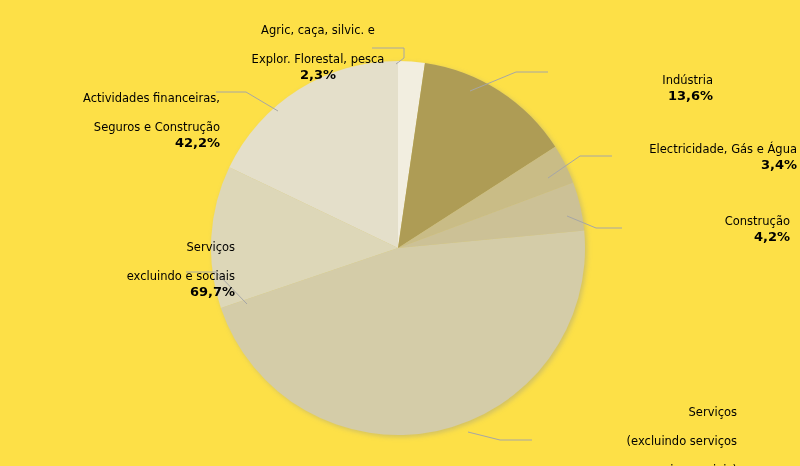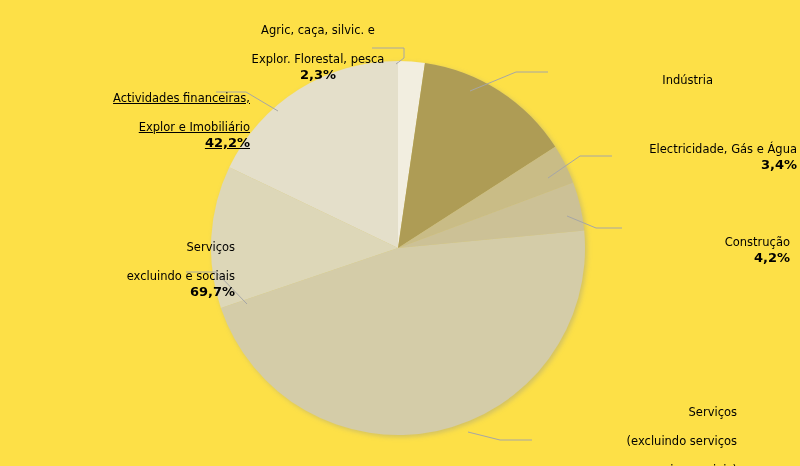--- a/index.html
+++ b/index.html
@@ -37,24 +37,24 @@
     font-size: 13px;
     display: block;
     line-height: 17px;
   }
   .lbl-right { text-align: right; }
   .lbl-left  { text-align: right; }
   .lbl-center { text-align: center; }
 
   
   #lbl-agric      { left: 243px; top: 8px;   width: 150px; }
-  #lbl-financ     { left: 78px;  top: 76px;  width: 172px; text-decoration: underline; }
+  #lbl-financ     { left: 48px;  top: 76px;  width: 172px; }
   #lbl-servpess   { left: 60px;  top: 225px; width: 175px; }
   #lbl-servexcl   { left: 537px; top: 390px; width: 200px; }
-  #lbl-constr     { left: 625px; top: 220px; width: 165px; }
+  #lbl-constr     { left: 625px; top: 199px; width: 165px; }
   #lbl-electr     { left: 617px; top: 127px; width: 180px; }
   #lbl-industria  { left: 553px; top: 58px;  width: 160px; }
 </style>
 </head>
 <body>
 
 <div id="canvas">
 
   <svg class="pie-svg" viewBox="0 0 800 466">
     <defs>
@@ -93,20 +93,21 @@
   </svg>
 
   <div class="label lbl-center" id="lbl-agric">
     <span>Agric, caça, silvic. e</span><br>
     <span>Explor. Florestal, pesca</span>
     <span class="pct">2,3%</span>
   </div>
 
   <div class="label lbl-right" id="lbl-industria">
     <span>Indústria</span>
+    <span class="pct">13,6%</span>
   </div>
 
   <div class="label lbl-right" id="lbl-electr">
     <span>Electricidade, Gás e Água</span>
     <span class="pct">3,4%</span>
   </div>
 
   <div class="label lbl-right" id="lbl-constr">
     <span>Construção</span>
     <span class="pct">4,2%</span>
@@ -120,17 +121,17 @@
   </div>
 
   <div class="label lbl-left" id="lbl-servpess">
     <span>Serviços</span><br>
     <span>excluindo e sociais</span>
     <span class="pct">69,7%</span>
   </div>
 
   <div class="label lbl-left" id="lbl-financ">
     <span>Actividades financeiras,</span><br>
-    <span>Explor e Imobiliário</span>
+    <span>Seguros e Construção</span>
     <span class="pct">42,2%</span>
   </div>
 
 </div>
 
 </body></html>

